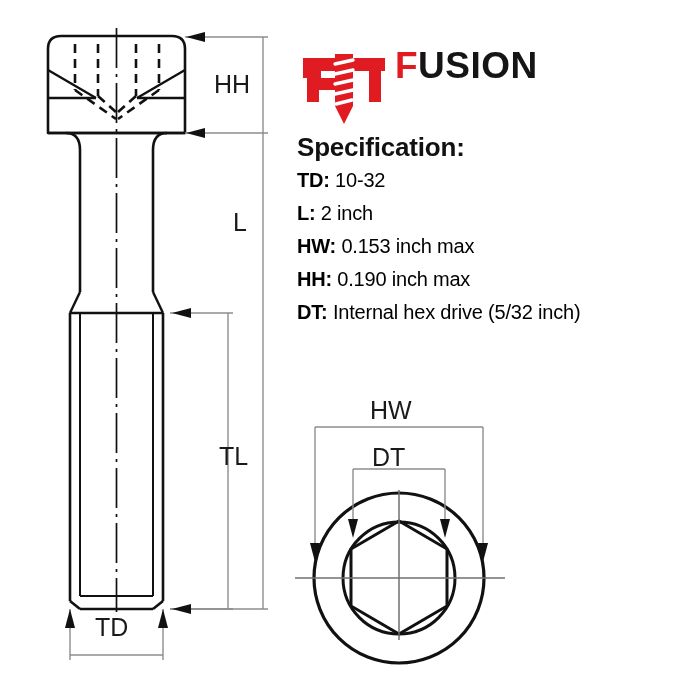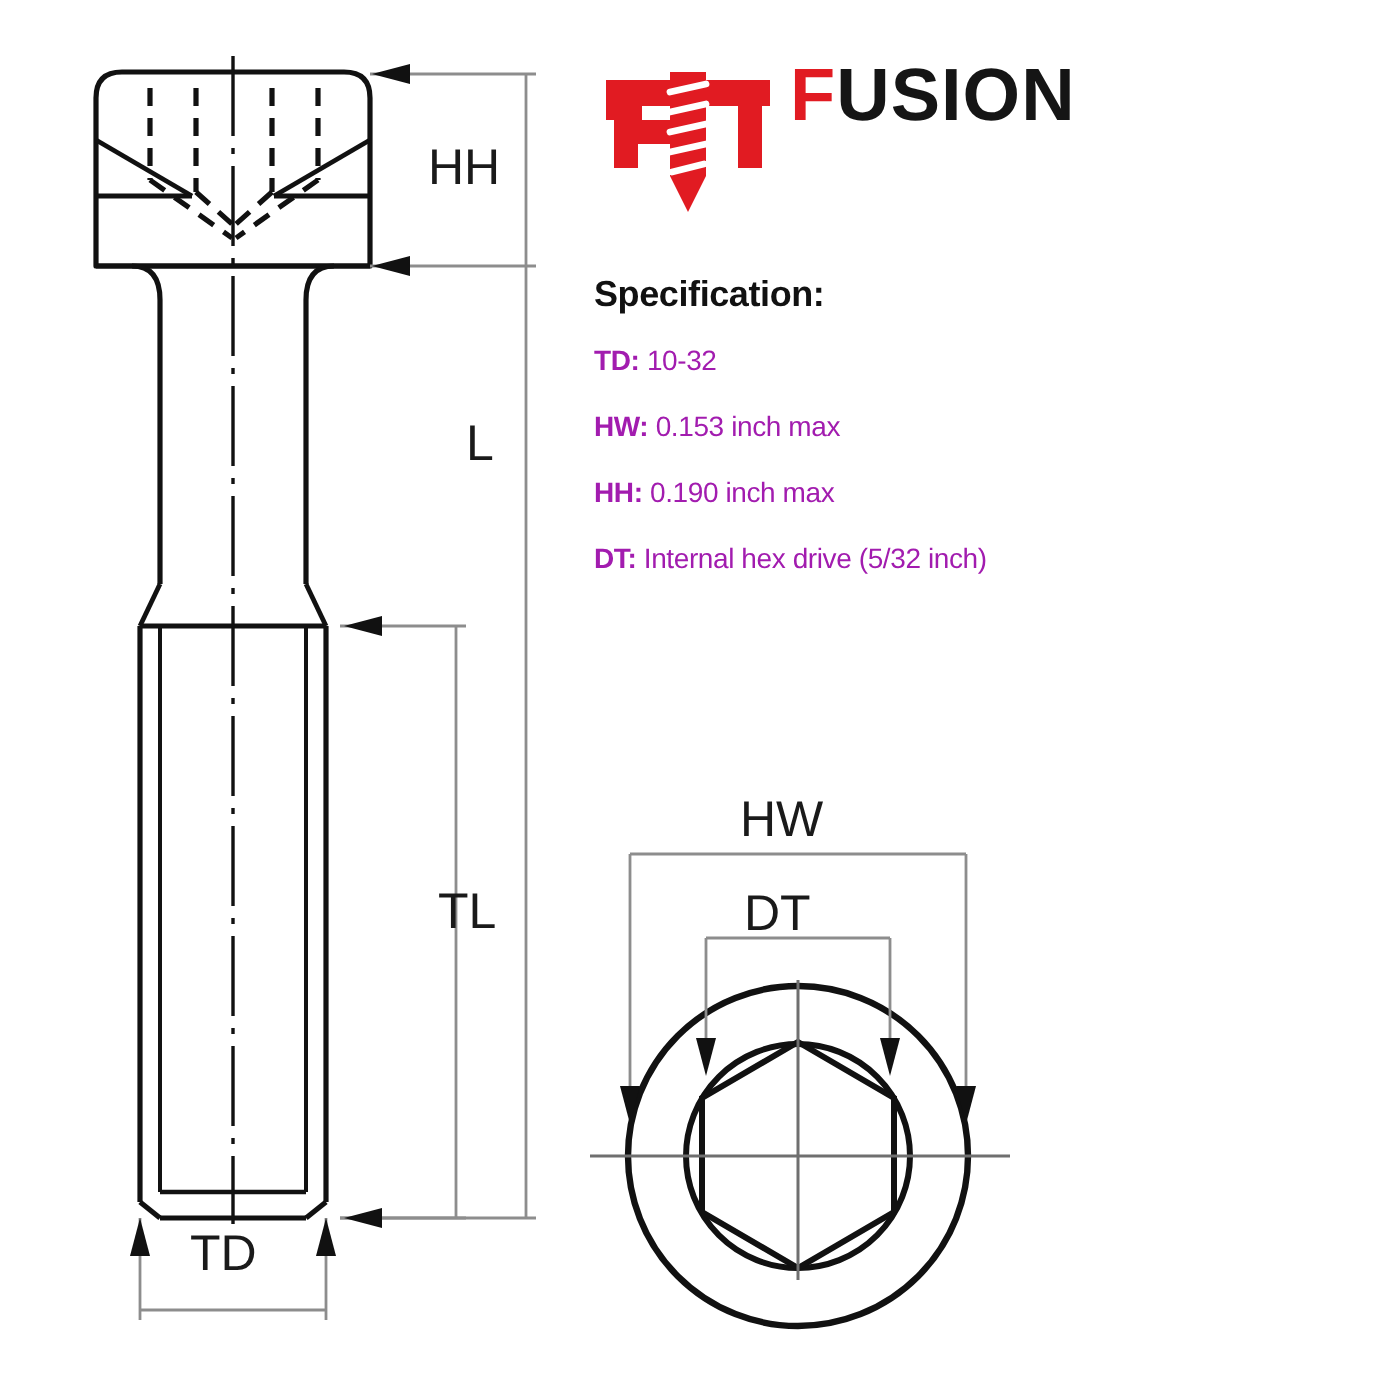--- a/index.html
+++ b/index.html
@@ -25,43 +25,43 @@
     width: 700px;
     height: 700px;
   }
   .spec-panel {
     position: absolute;
     left: 297px;
     top: 131px;
     width: 400px;
   }
   .spec-title {
-    font-size: 18px;
+    font-size: 26px;
     font-weight: bold;
     color: #111111;
     line-height: 33px;
     letter-spacing: -0.2px;
   }
   .spec-row {
-    font-size: 14px;
-    color: #a21caf;
+    font-size: 20px;
+    color: #000000;
     line-height: 33px;
     letter-spacing: -0.2px;
     white-space: nowrap;
   }
   .spec-key {
     font-weight: bold;
   }
   .spec-val {
     font-weight: normal;
   }
   .logo-wrap {
     position: absolute;
     left: 299px;
-    top: 26px;
+    top: 44px;
     width: 290px;
     height: 90px;
   }
   .logo-mark {
     position: absolute;
     left: 0;
     top: 0;
     width: 90px;
     height: 90px;
   }
@@ -236,19 +236,20 @@
         <line x1="37" y1="60" x2="53" y2="56"></line>
       </g>
     </svg>
     <div class="logo-text logo-line1" style="top:0px;"><span class="lt-first">F</span><span class="lt-rest">USION</span></div>
   </div>
 
   <div class="spec-panel">
     <div class="spec-title">Specification:</div>
     <div id="spec-rows">
         <div class="spec-row"><span class="spec-key">TD:</span> <span class="spec-val">10-32</span></div>
+        <div class="spec-row"><span class="spec-key">L:</span> <span class="spec-val">2 inch</span></div>
         <div class="spec-row"><span class="spec-key">HW:</span> <span class="spec-val">0.153 inch max</span></div>
         <div class="spec-row"><span class="spec-key">HH:</span> <span class="spec-val">0.190 inch max</span></div>
         <div class="spec-row"><span class="spec-key">DT:</span> <span class="spec-val">Internal hex drive (5/32 inch)</span></div>
       </div>
   </div>
 
 </div>
 
 </body></html>

